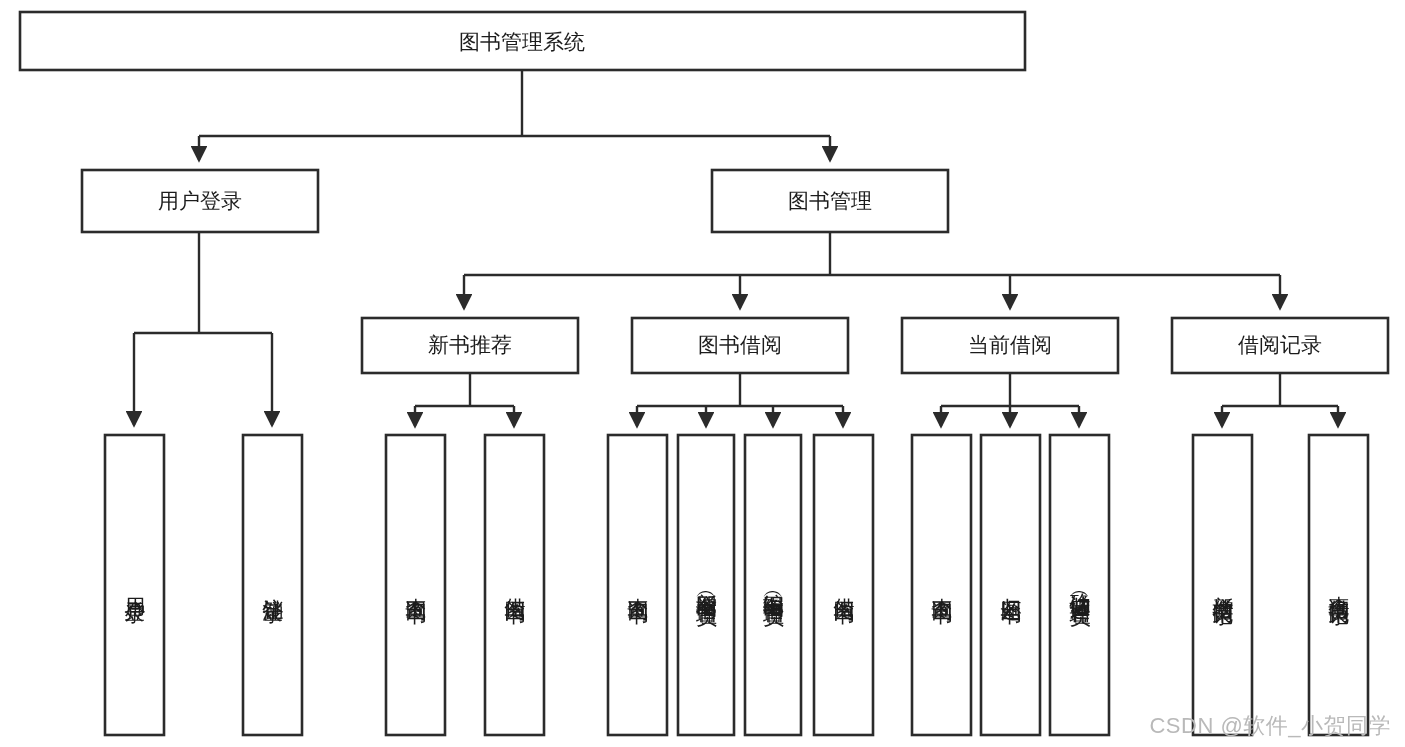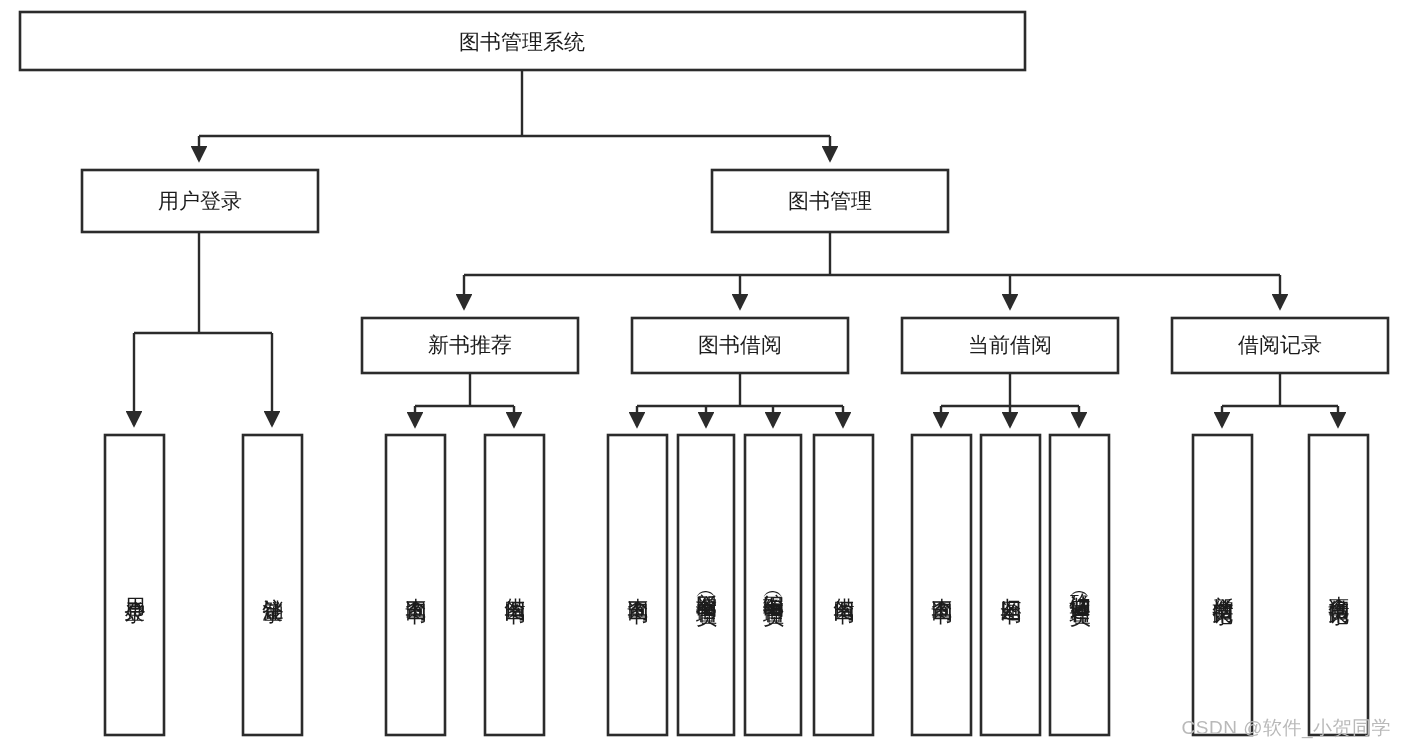--- a/index.html
+++ b/index.html
@@ -61,21 +61,21 @@
     color: #1c1c1c;
     letter-spacing: 2px;
     white-space: nowrap;
     pointer-events: none;
   }
   .watermark {
     position: absolute;
     right: 14px;
     bottom: 6px;
     font-family: "Liberation Sans", "DejaVu Sans", sans-serif;
-    font-size: 19px;
+    font-size: 22px;
     color: #b9b9b9;
     letter-spacing: 0.5px;
     white-space: nowrap;
   }
 </style>
 </head>
 <body>
 
 <div id="diagram-root">
 

